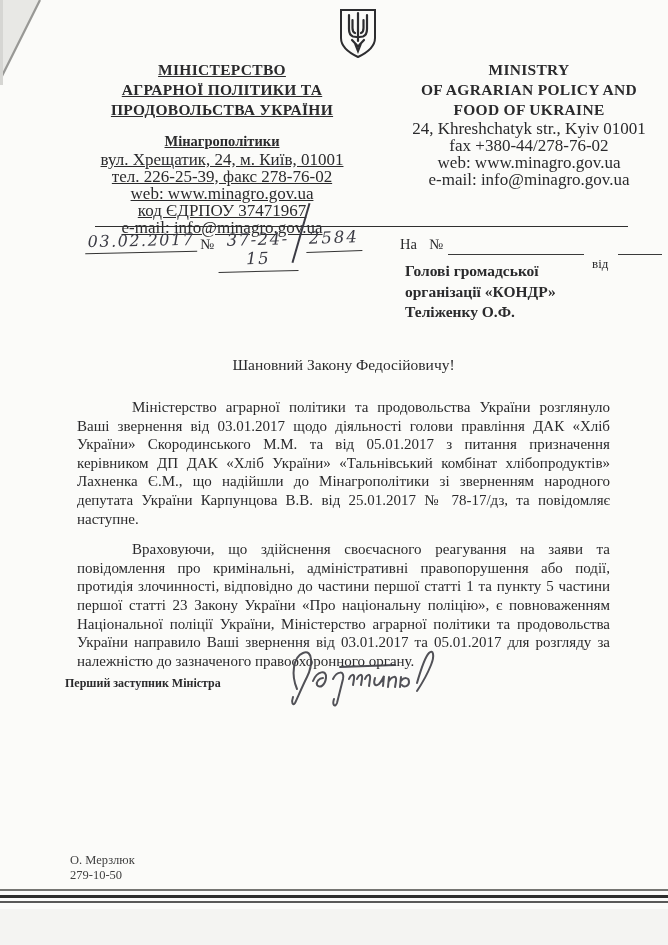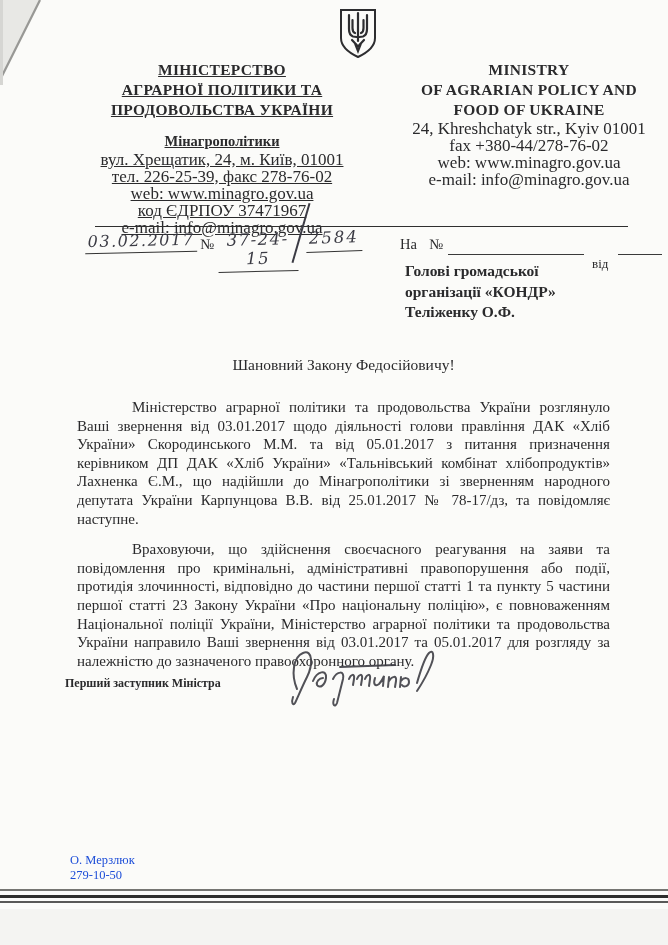--- a/index.html
+++ b/index.html
@@ -51,21 +51,21 @@
   .salutation{position:absolute;left:65px;top:356px;width:557px;text-align:center;font-size:15.5px;}
   .body-text{position:absolute;left:65px;top:386px;width:557px;font-size:15px;line-height:18.6px;text-align:justify;}
   .body-text p{margin:12px;text-indent:55px;}
 
   
   .sig-position{position:absolute;left:65px;top:676px;font-weight:bold;font-size:12px;}
   .sig-svg{position:absolute;left:283px;top:645px;}
   .sig-name{position:absolute;left:470px;top:676px;font-weight:bold;font-size:15.5px;letter-spacing:.2px;}
 
   
-  .footer{position:absolute;left:70px;top:853px;font-size:12.5px;line-height:15px;color:#1d4ed8;}
+  .footer{position:absolute;left:70px;top:853px;font-size:12.5px;line-height:15px;color:#404040;}
 </style>
 </head>
 <body>
 
 <div id="page">
 
   <svg class="fold-svg" width="60" height="95">
     <polygon points="0,0 40,0 0,80" fill="#e8e8e5"></polygon>
     <line x1="40" y1="0" x2="0" y2="80" stroke="#989895" stroke-width="2.2"></line>
     <rect x="0" y="0" width="3" height="85" fill="#d6d6d3"></rect>

